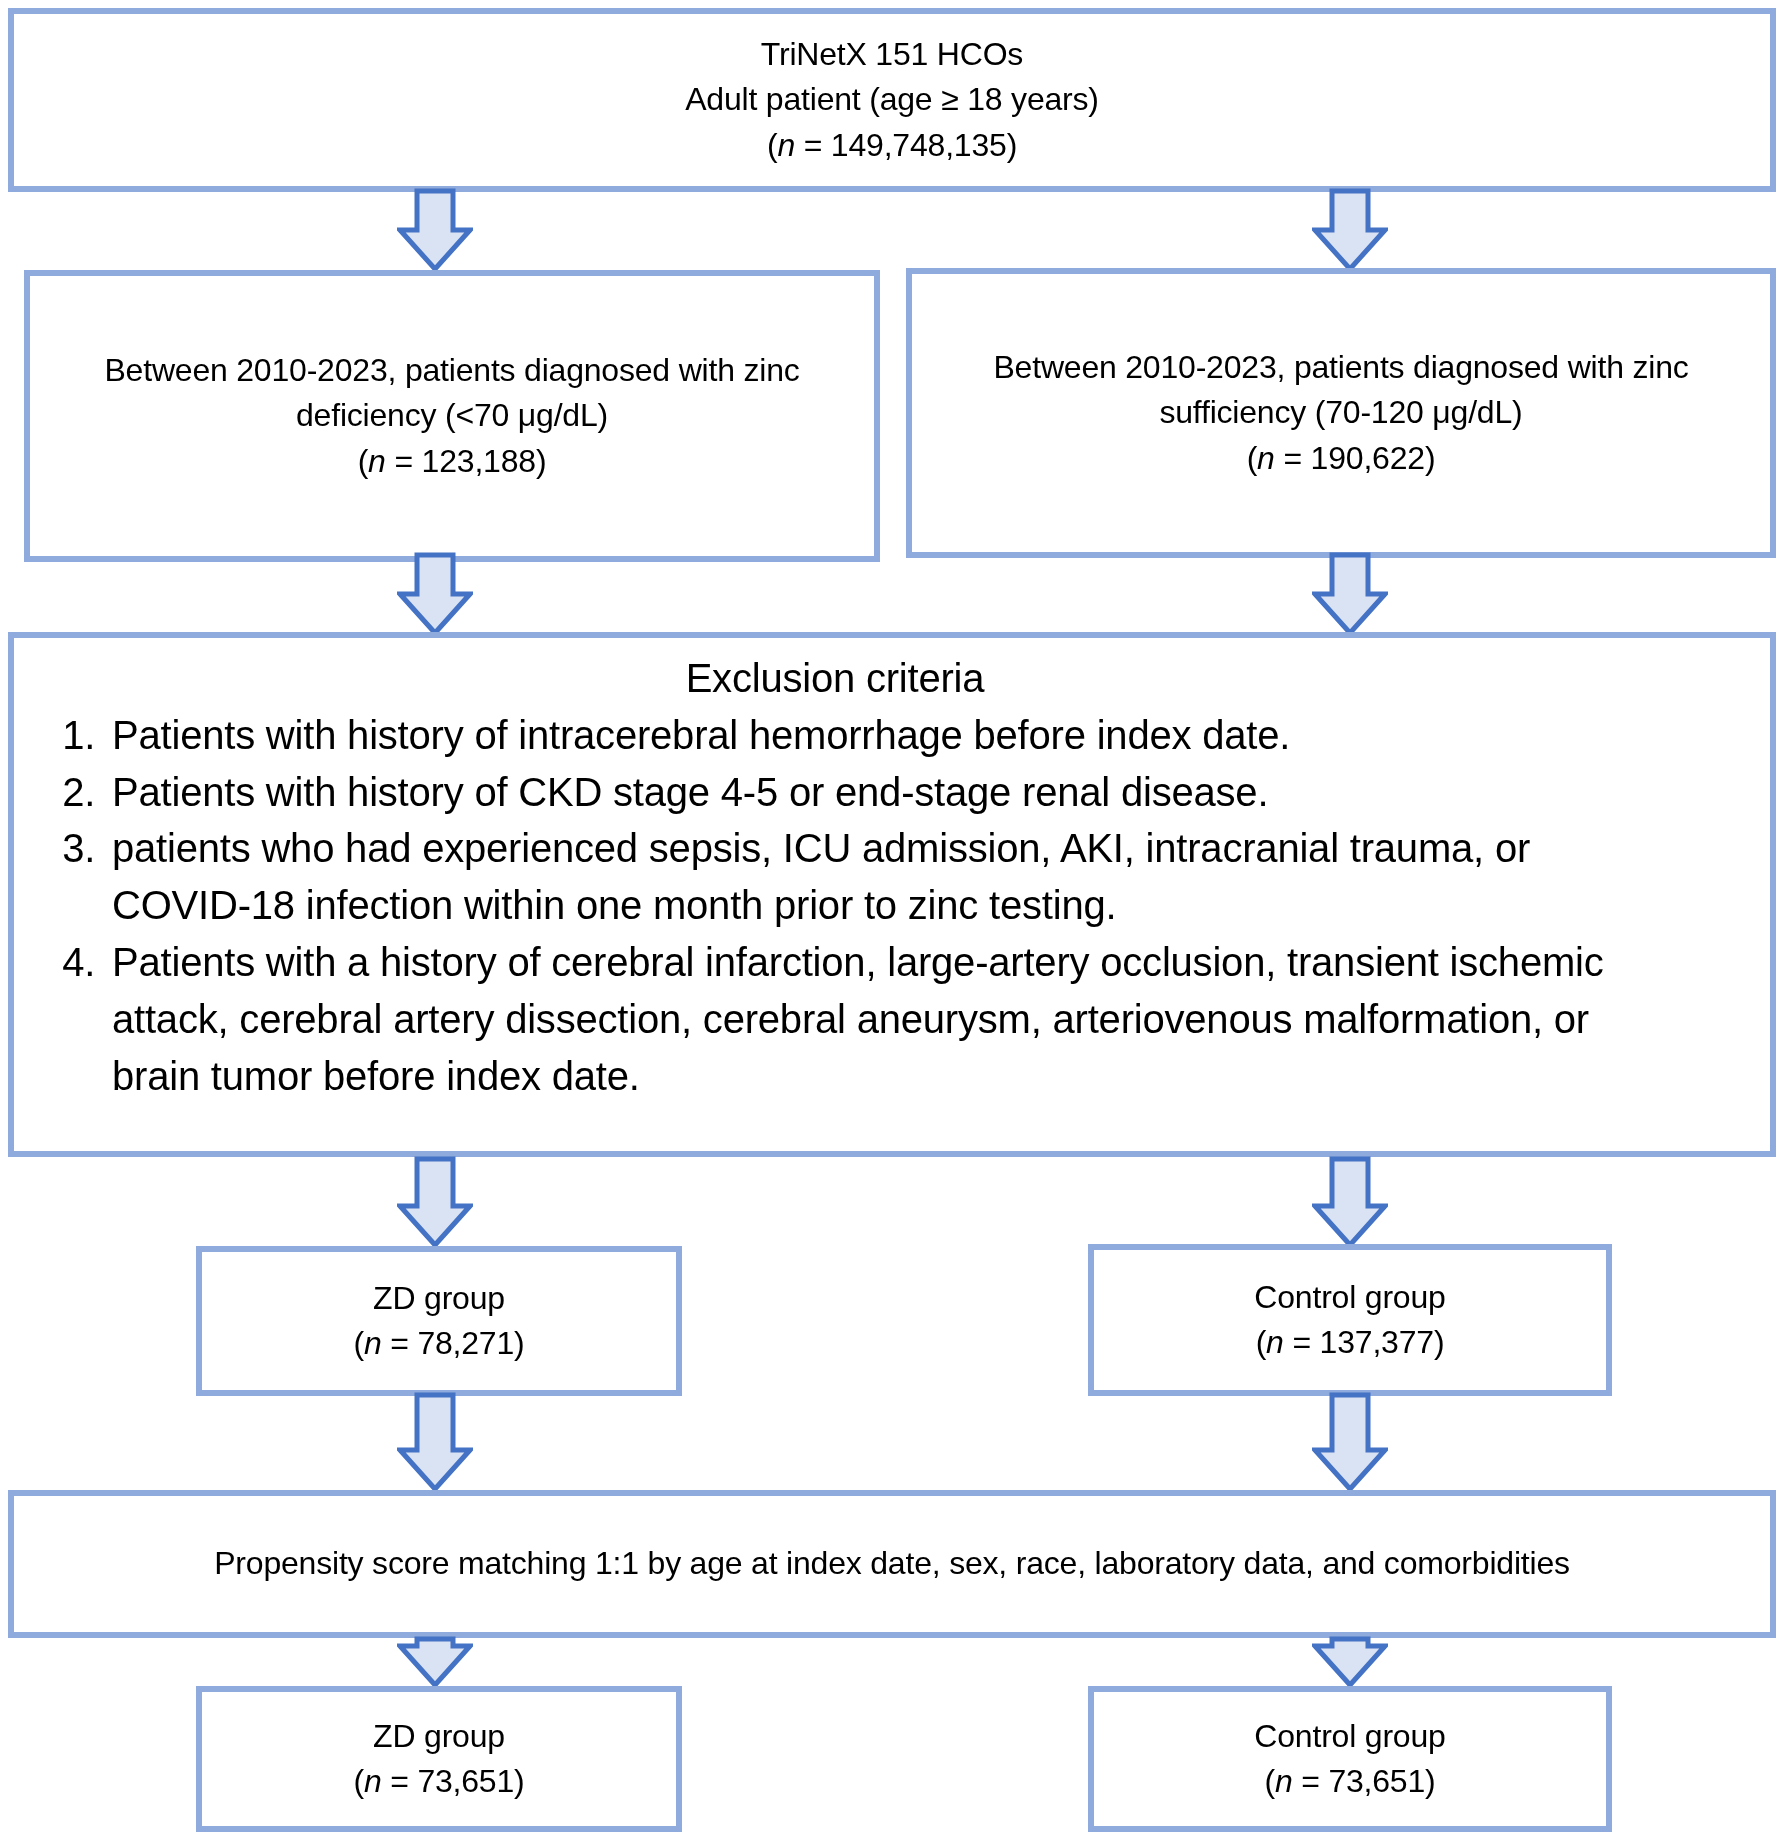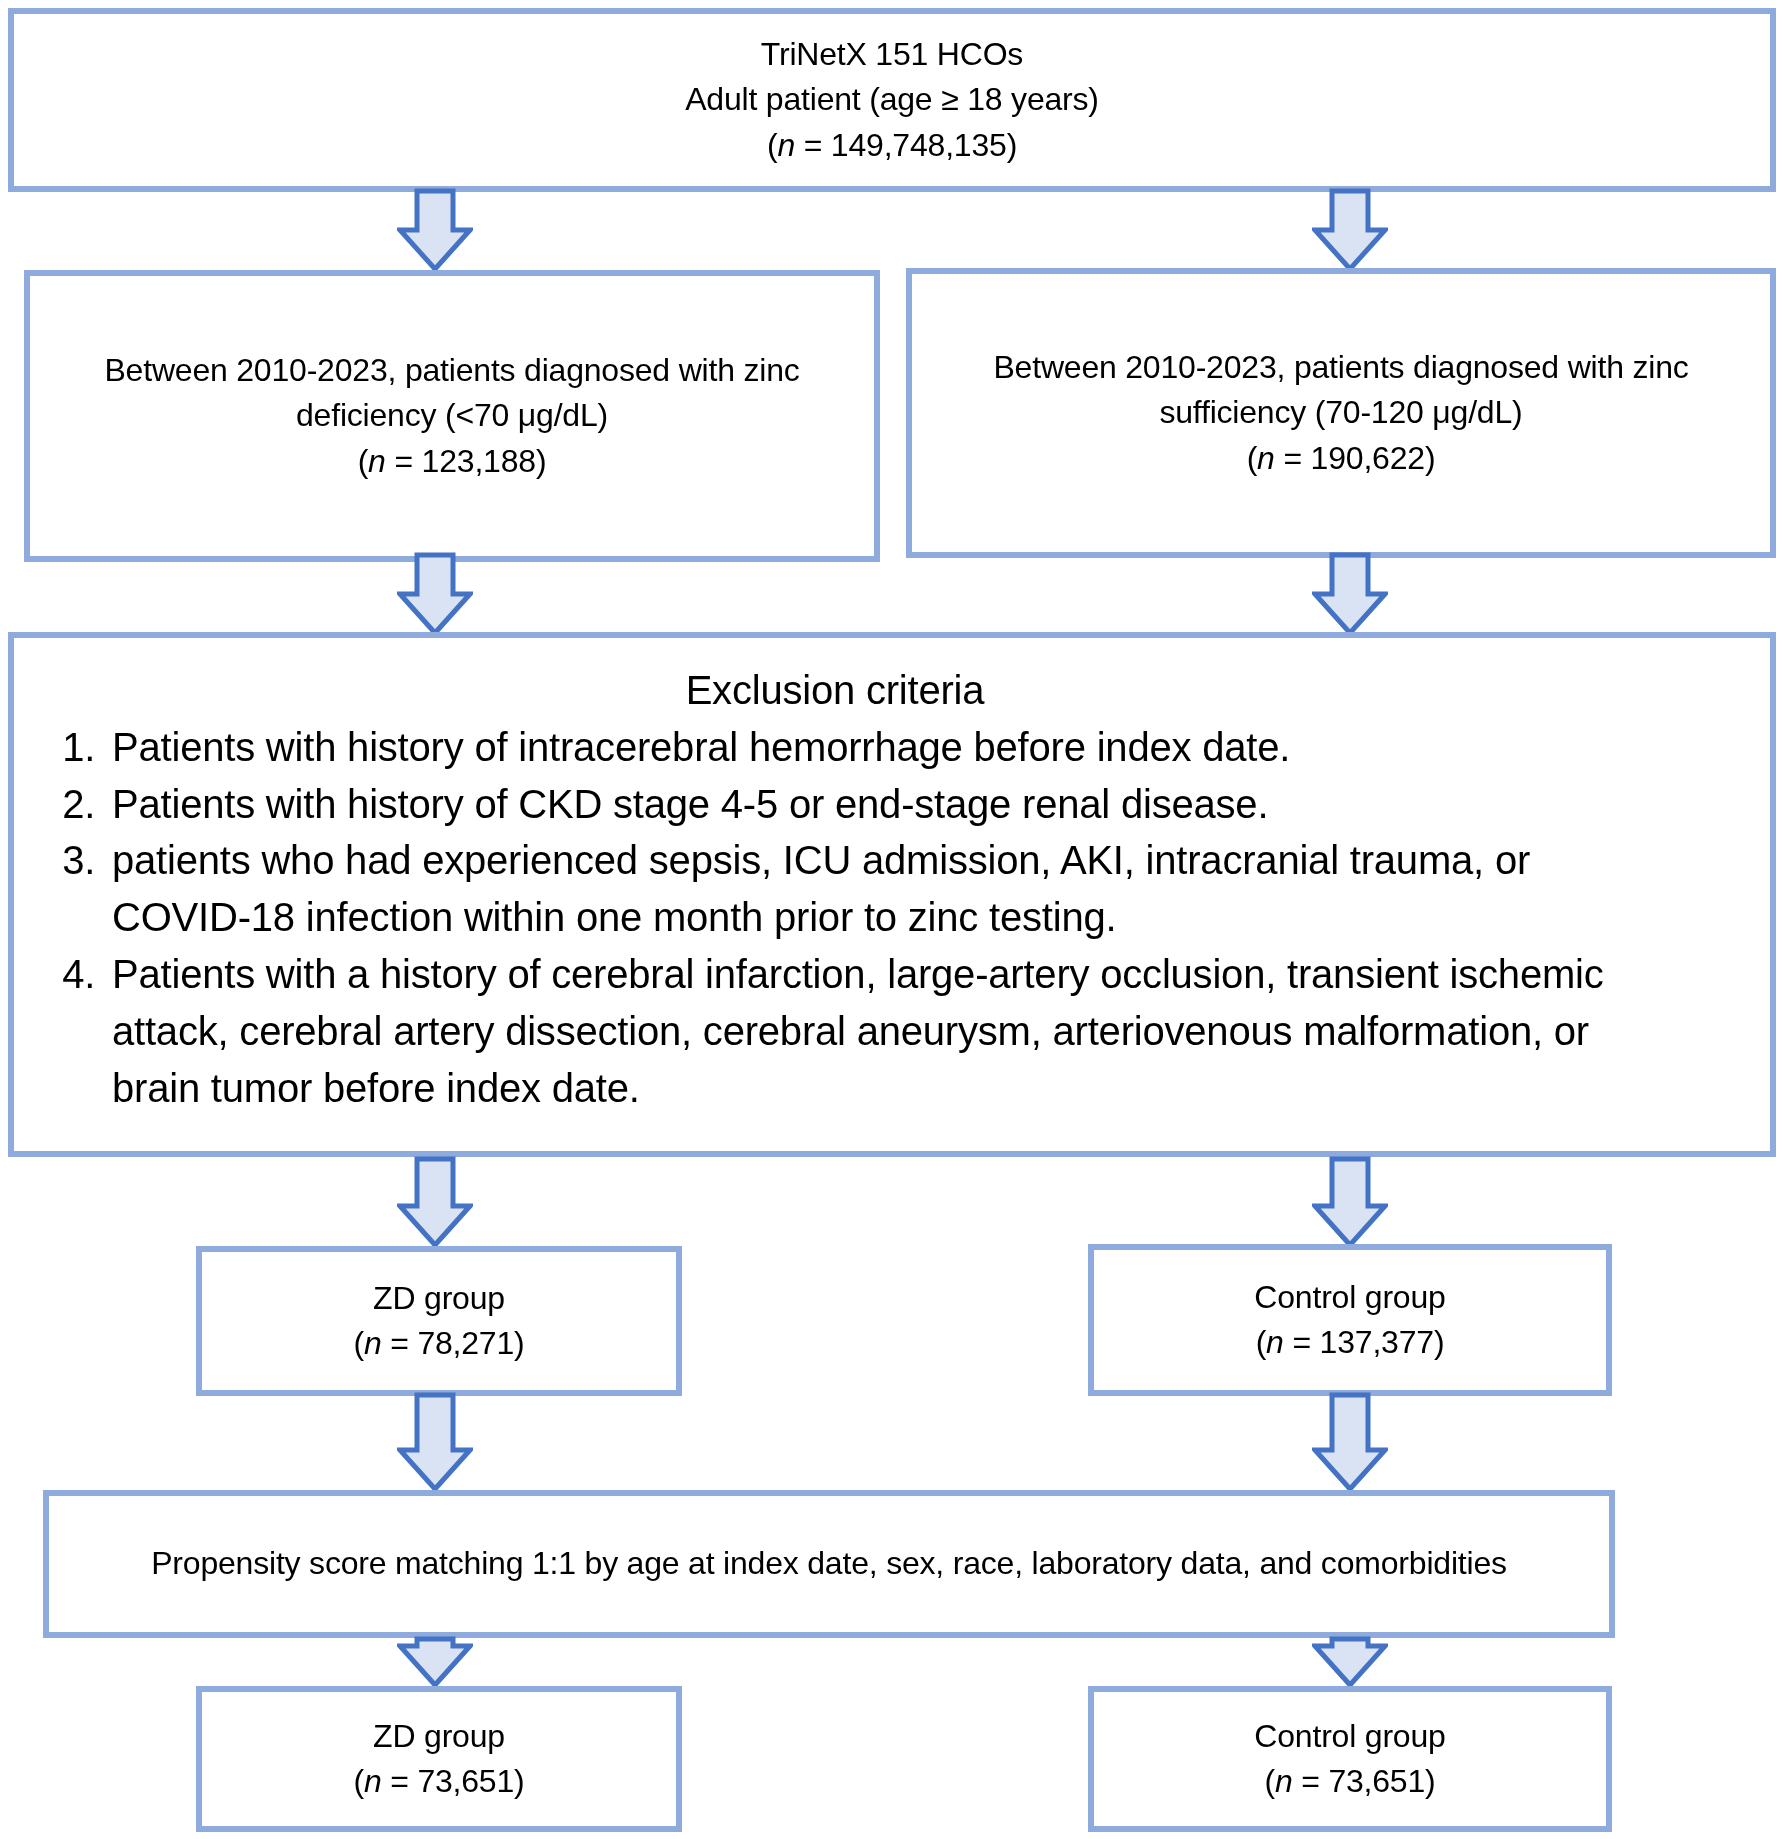--- a/index.html
+++ b/index.html
@@ -38,21 +38,21 @@
     fill:var(--arrow-fill);
     stroke:var(--arrow-stroke);
     stroke-width:5;
     stroke-linejoin:miter;
   }
   
   .excl-box{
     justify-content:flex-start;
     align-items:stretch;
     text-align:left;
-    padding:24px 130px 10px 16px;
+    padding:12px 130px 10px 16px;
   }
   .excl-title{
     text-align:center;
     font-size:40px;
     line-height:1.42;
     letter-spacing:-0.2px;
     margin:0;
     font-weight:normal;
   }
   .excl-list{
@@ -129,21 +129,21 @@
     <div class="line nline"><span>(</span><i>n</i><span> = </span><span>137,377</span><span>)</span></div>
   </div>
 
   <svg class="block-arrow" style="left:397px;top:1392px;" width="76" height="100" viewBox="0 0 76 100">
       <polygon points="20,3 56,3 56,58 73,58 38,97 3,58 20,58"></polygon>
     </svg>
   <svg class="block-arrow" style="left:1312px;top:1392px;" width="76" height="100" viewBox="0 0 76 100">
       <polygon points="20,3 56,3 56,58 73,58 38,97 3,58 20,58"></polygon>
     </svg>
 
-  <div class="fbox wide-text" style="left:8px;top:1490px;width:1572px;height:148px;margin-left:35px;">
+  <div class="fbox wide-text" style="left:8px;top:1490px;width:1768px;height:148px;">
     <div class="line">Propensity score matching 1:1 by age at index date, sex, race, laboratory data, and comorbidities</div>
   </div>
 
   <svg class="block-arrow" style="left:397px;top:1636px;" width="76" height="52" viewBox="0 0 76 52">
       <polygon points="20,3 56,3 56,10 73,10 38,49 3,10 20,10"></polygon>
     </svg>
   <svg class="block-arrow" style="left:1312px;top:1636px;" width="76" height="52" viewBox="0 0 76 52">
       <polygon points="20,3 56,3 56,10 73,10 38,49 3,10 20,10"></polygon>
     </svg>
 

